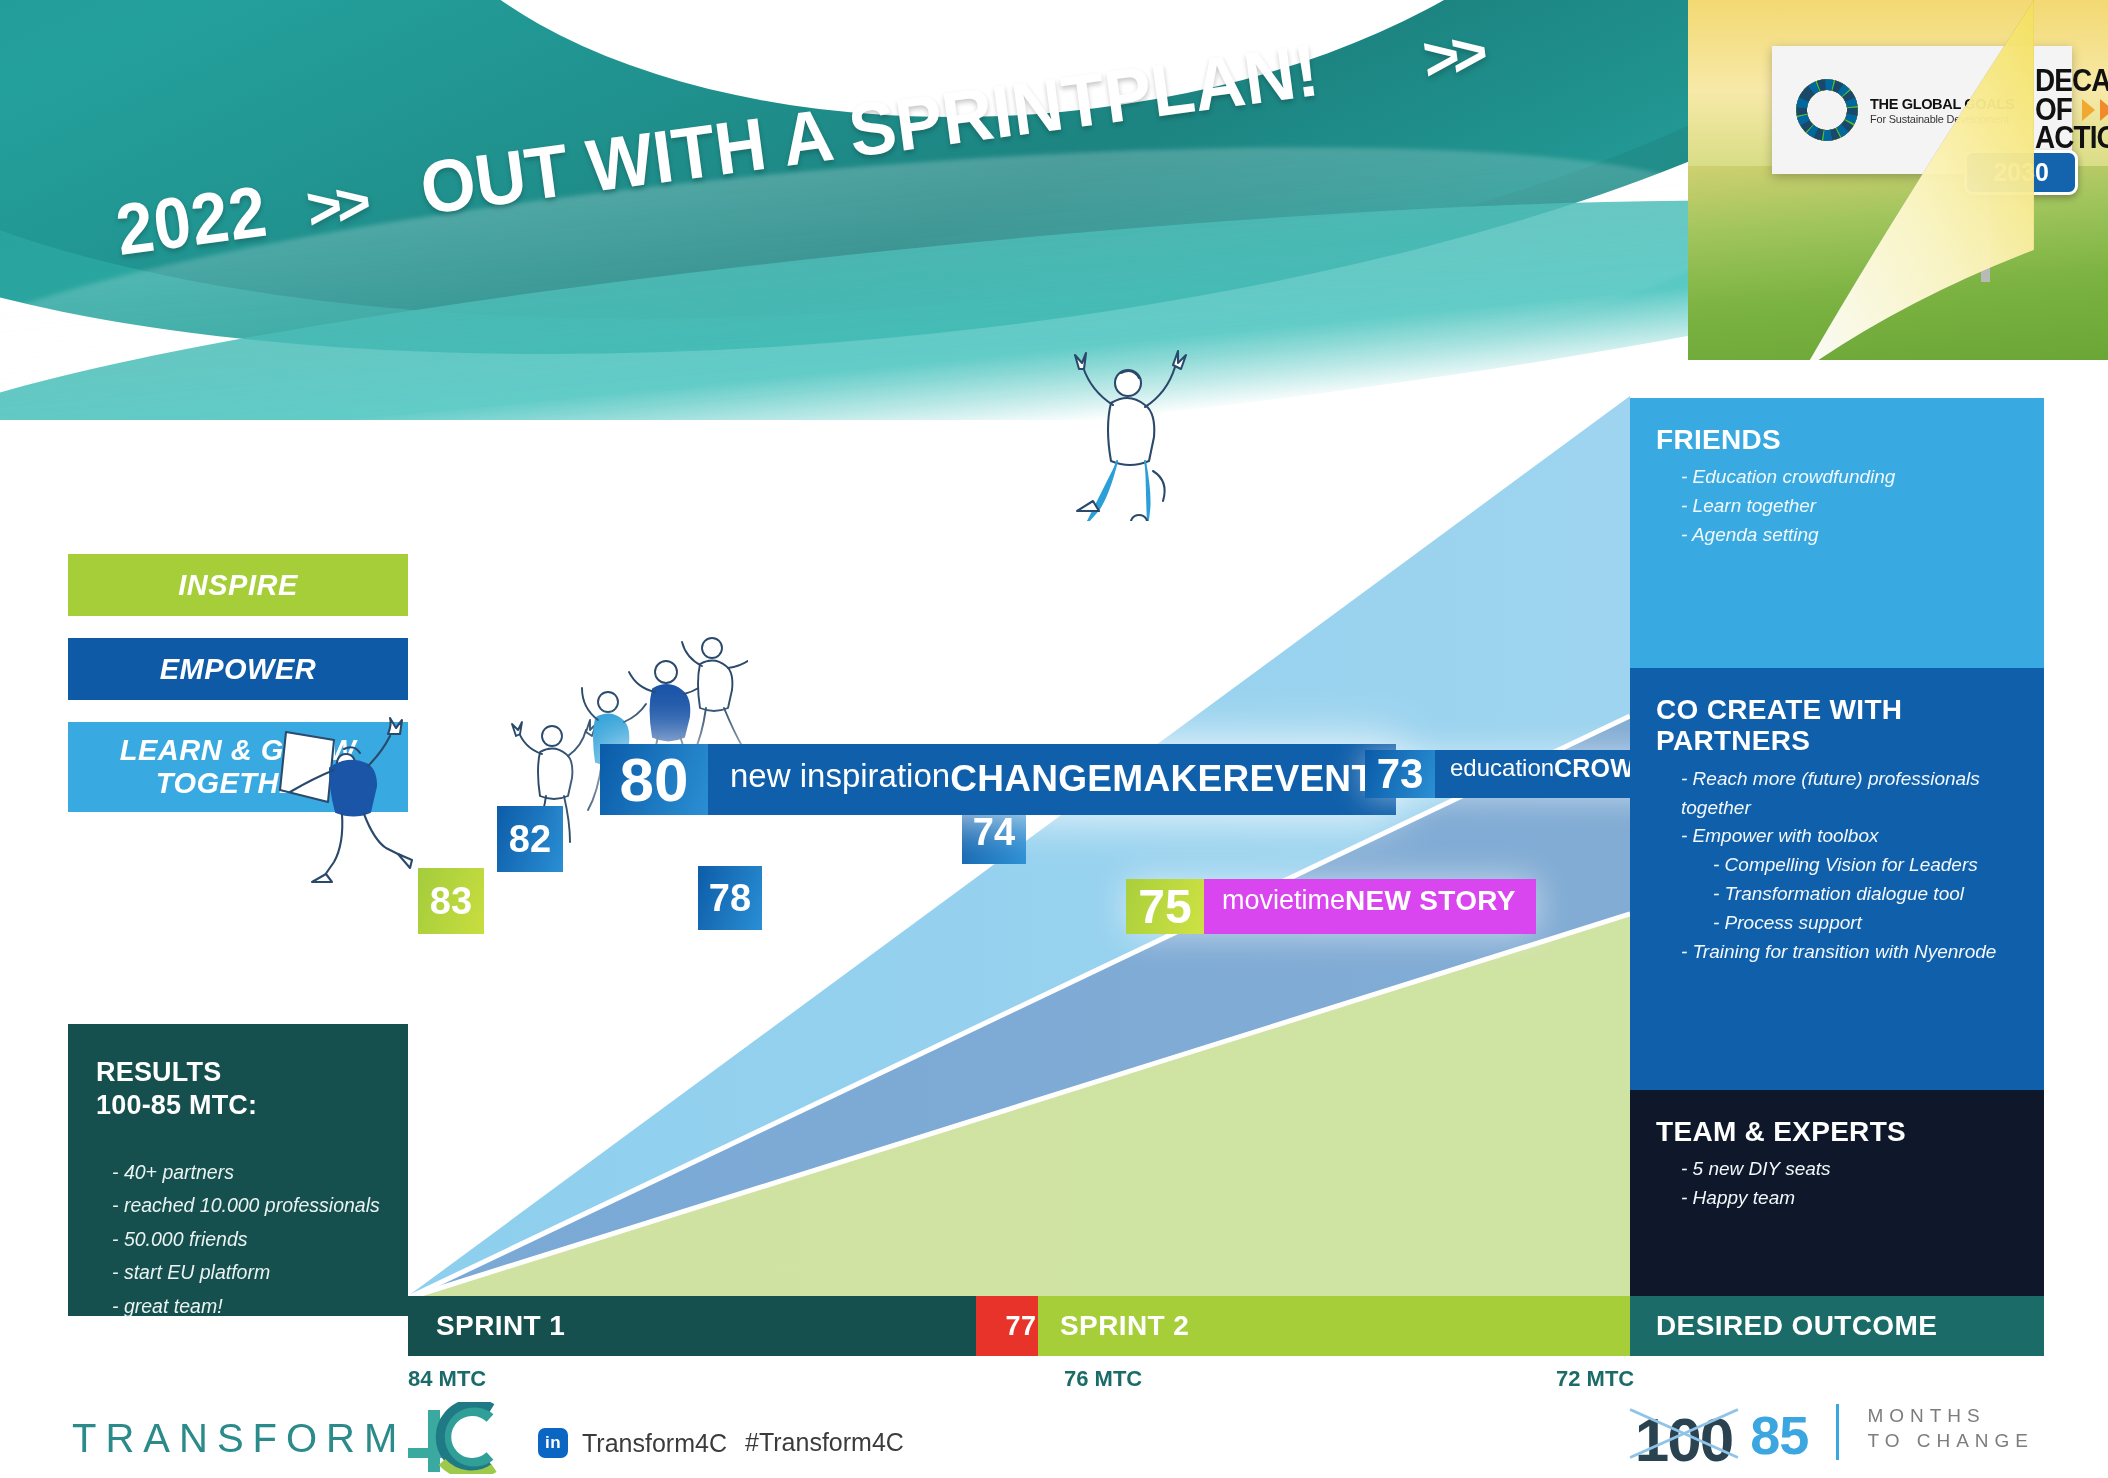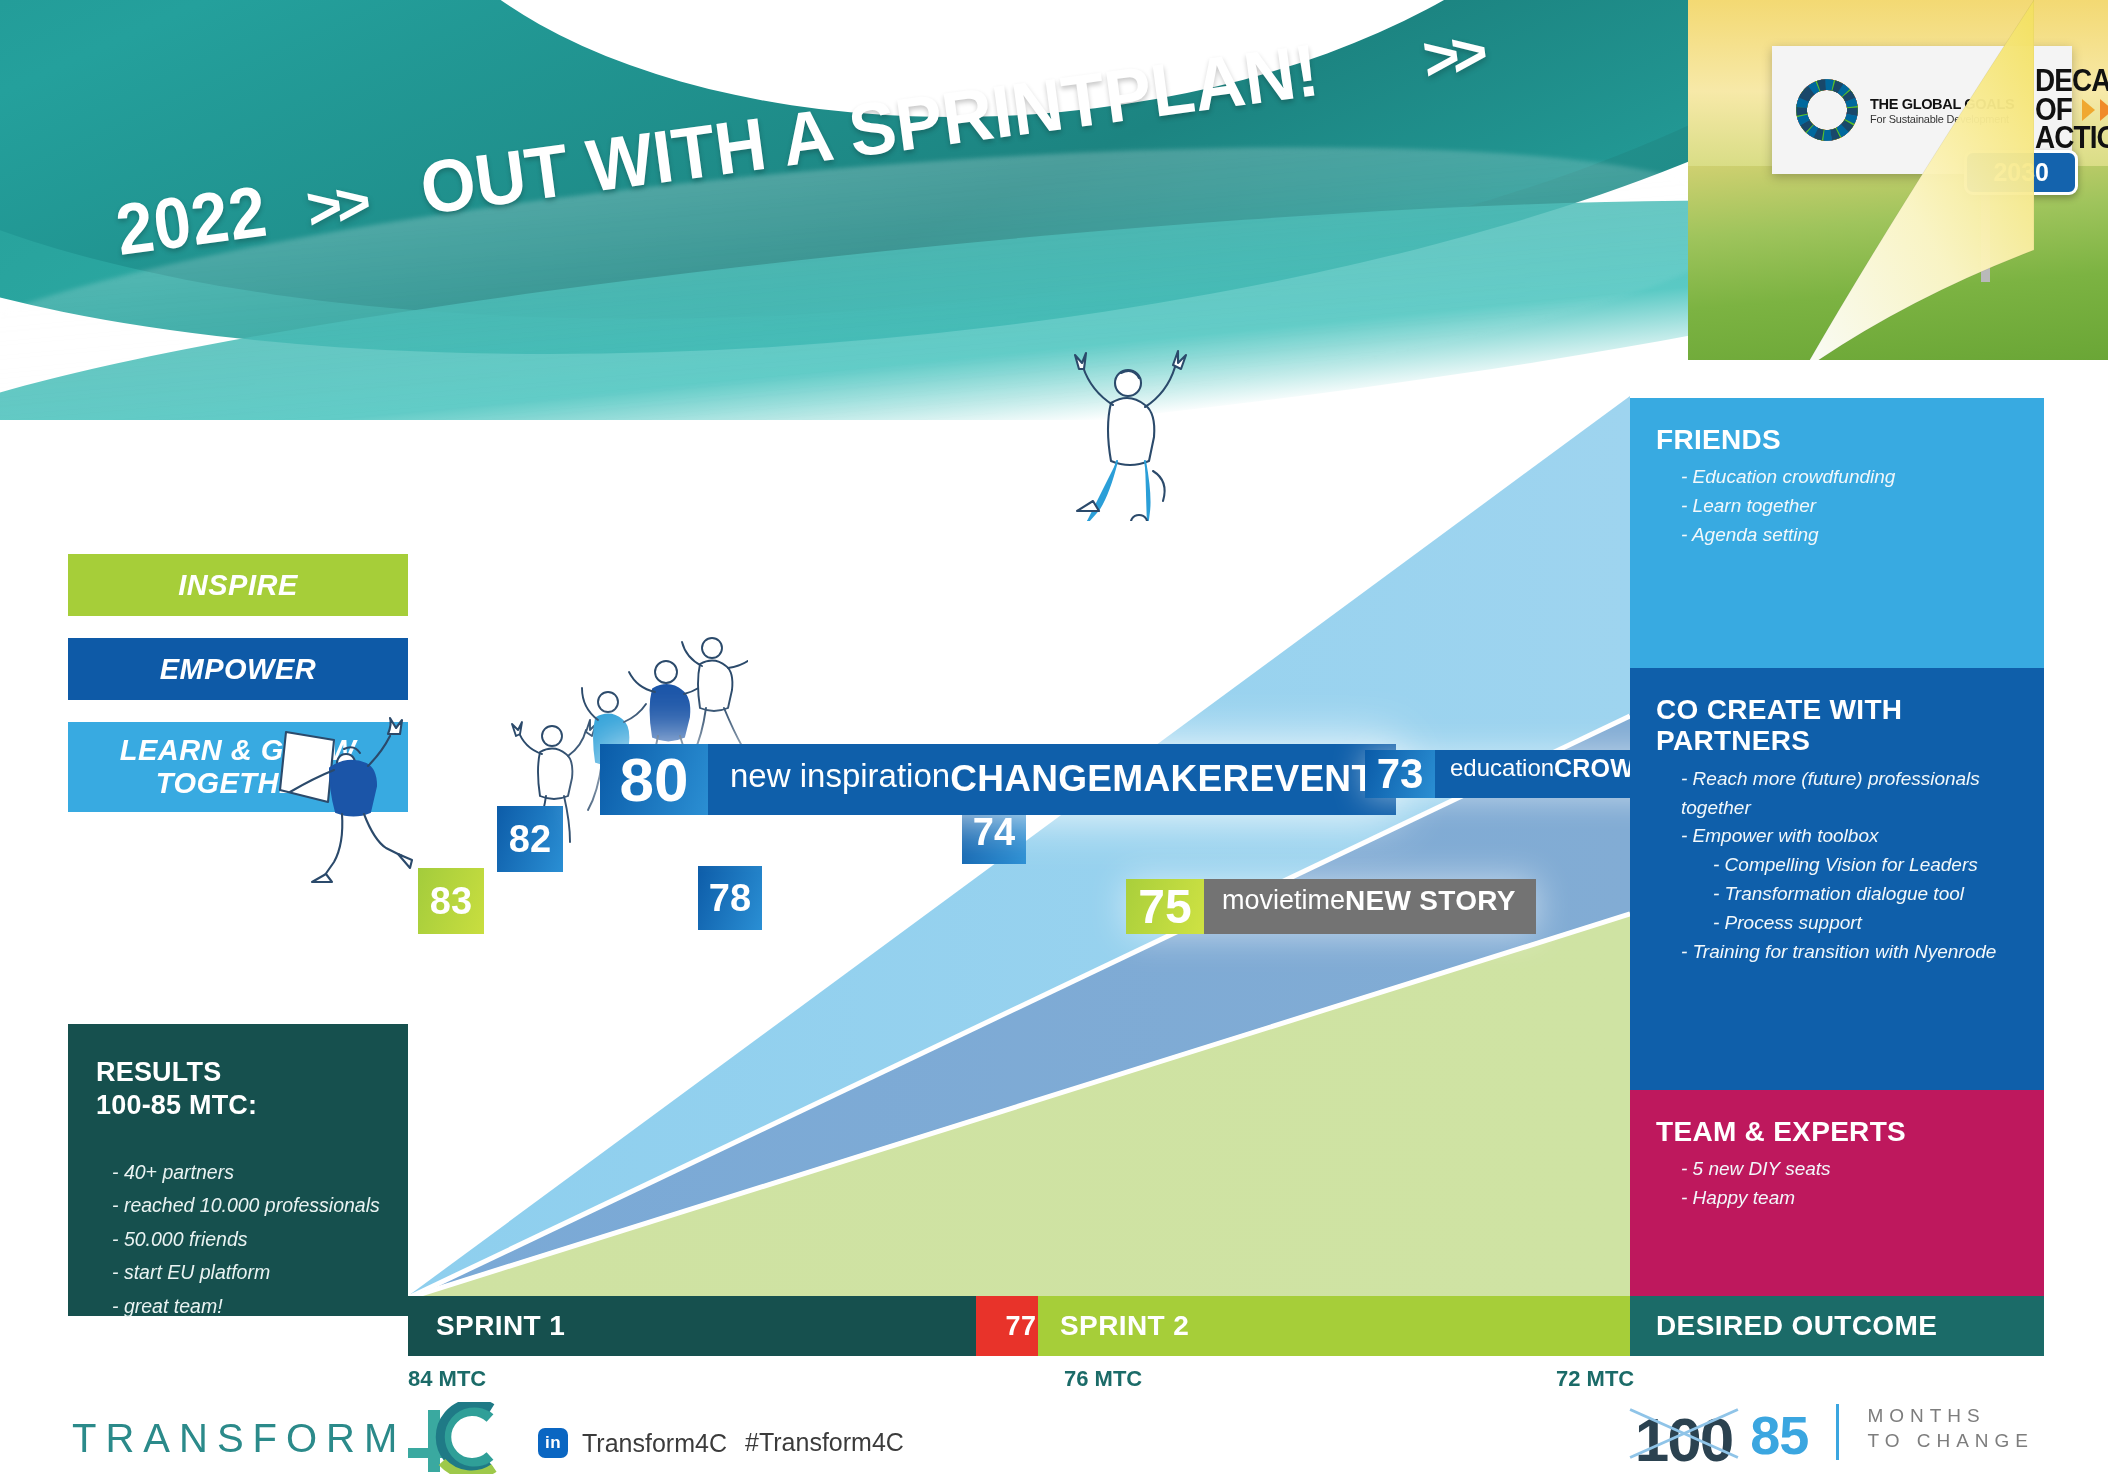--- a/index.html
+++ b/index.html
@@ -92,39 +92,39 @@
   .callout .main{font-weight:700;}
 
   #co-changemaker{left:600px;top:744px;filter:drop-shadow(0 0 26px rgba(255,255,255,.95));}
   #co-changemaker .num{width:108px;font-size:62px;background:linear-gradient(110deg,#0a5ba8,#2b8fd3);}
   #co-changemaker .txt{background:#0f5faa;padding:14px 22px 16px 22px;}
   #co-changemaker .sub{font-size:33px;line-height:1.1;}
   #co-changemaker .main{font-size:37px;line-height:1.12;letter-spacing:.3px;}
 
   #co-newstory{left:1126px;top:879px;filter:drop-shadow(0 0 18px rgba(255,255,255,.55));}
   #co-newstory .num{width:78px;font-size:48px;background:linear-gradient(110deg,#a9cf3b,#cfe243);}
-  #co-newstory .txt{background:#737373;padding:7px 20px 9px 18px;}
+  #co-newstory .txt{background:#d946ef;padding:7px 20px 9px 18px;}
   #co-newstory .sub{font-size:27px;line-height:1.08;}
   #co-newstory .main{font-size:28px;line-height:1.1;letter-spacing:.3px;}
 
   #co-crowdfunding{left:1365px;top:750px;filter:drop-shadow(0 0 16px rgba(255,255,255,.5));}
   #co-crowdfunding .num{width:70px;font-size:42px;background:linear-gradient(110deg,#0a5ba8,#2b8fd3);}
   #co-crowdfunding .txt{background:#0f5faa;padding:5px 16px 7px 15px;}
   #co-crowdfunding .sub{font-size:24px;line-height:1.06;}
   #co-crowdfunding .main{font-size:25px;line-height:1.1;letter-spacing:.2px;}
 
   
   .rpanel{position:absolute;left:1630px;width:414px;box-sizing:border-box;color:#fff;padding:26px 26px 10px 26px;}
   .rpanel h3{margin:0 0 8px 0;font-size:28px;font-weight:700;line-height:1.12;letter-spacing:.3px;}
   .rpanel ul{list-style:none;margin:0;padding:0;}
   .rpanel li{font-size:19px;font-style:italic;line-height:1.52;color:#f2f8fb;margin-left:25px;}
   .rpanel li.ind{padding-left:32px;}
   #p-friends{top:398px;height:270px;background:#38aae1;}
   #p-cocreate{top:668px;height:422px;background:#0f5faa;}
-  #p-team{top:1090px;height:206px;background:#be185d;}
+  #p-team{top:1090px;height:206px;background:#0f172a;}
 
   
   .axisbar{position:absolute;top:1296px;height:60px;display:flex;align-items:center;color:#fff;
      font-size:28px;font-weight:700;letter-spacing:.4px;box-sizing:border-box;}
   #ax-s1{left:408px;width:568px;background:#16504e;padding-left:28px;}
   #ax-77{left:976px;width:81px;background:#e8332a;justify-content:center;font-size:27px;padding-left:9px;}
   #ax-s2{left:1038px;width:592px;background:#a6ce39;padding-left:22px;}
   #ax-out{left:1630px;width:414px;background:#1b6b68;padding-left:26px;}
 
   .mtc{position:absolute;top:1366px;color:#1b6b68;font-size:22px;font-weight:700;}

